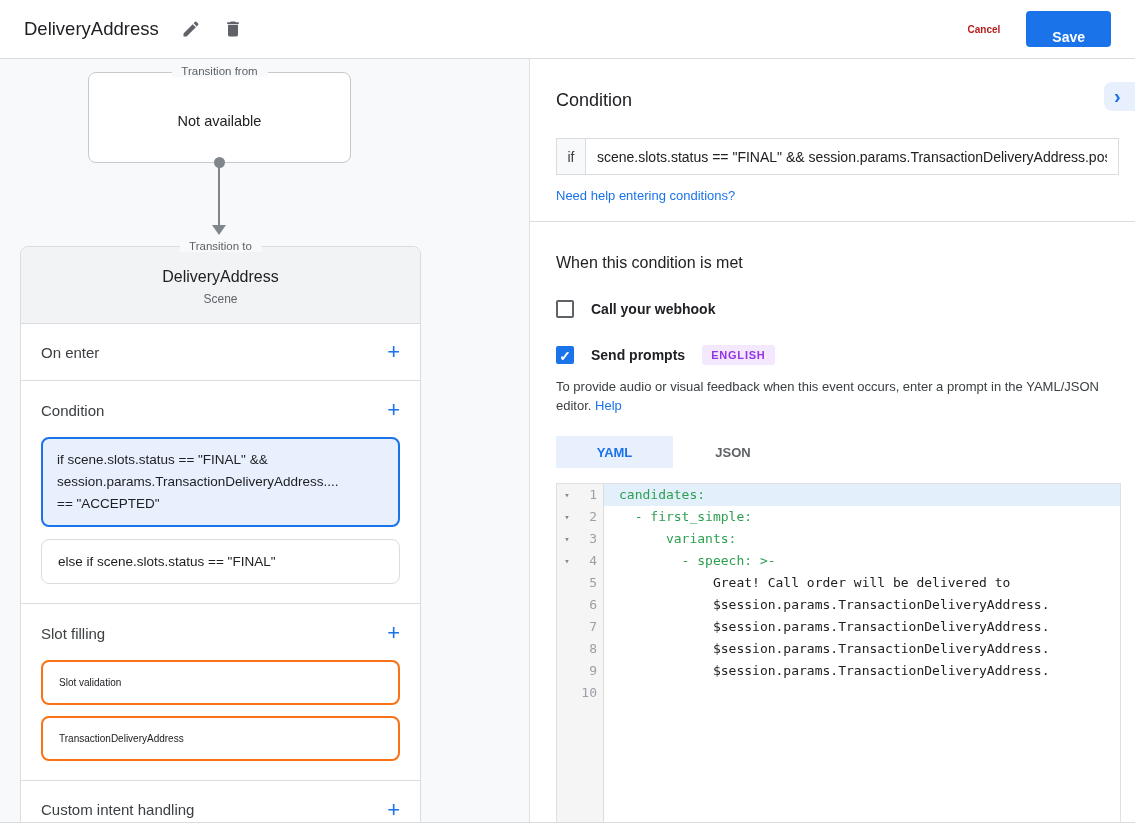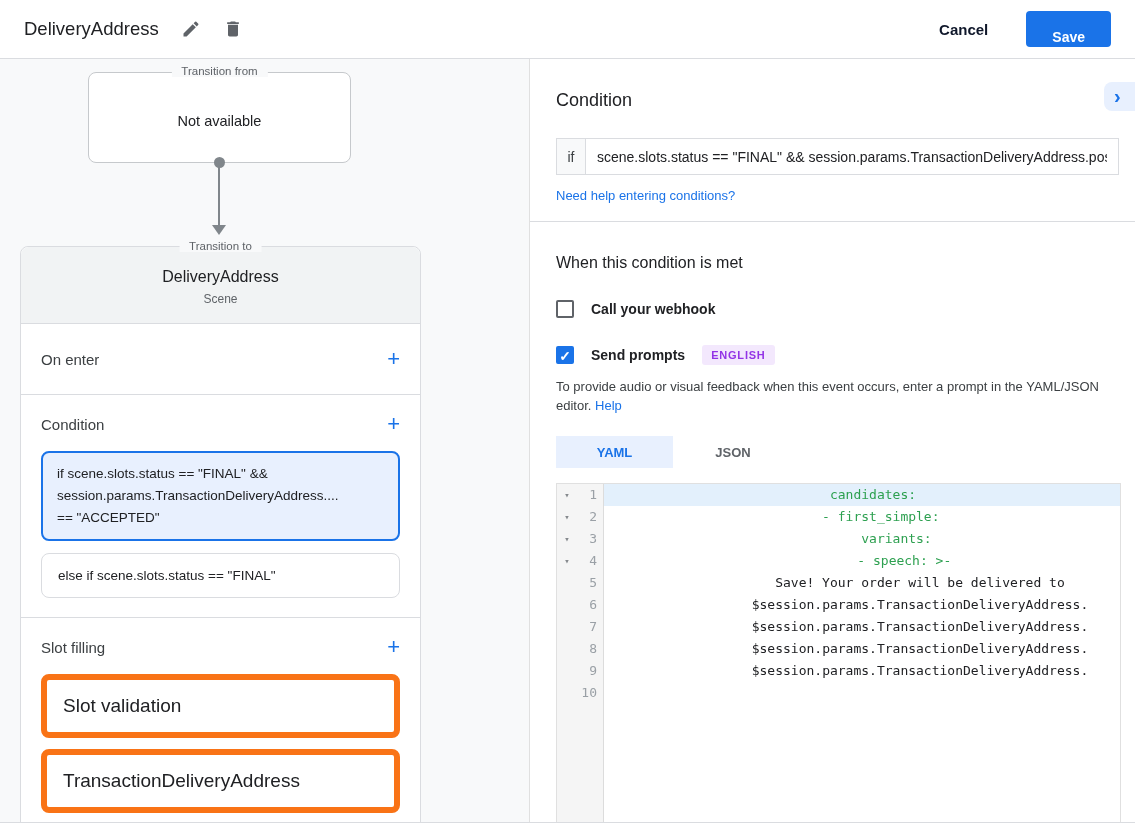--- a/index.html
+++ b/index.html
@@ -6,21 +6,21 @@
   html,body { width:1135px; height:827px; overflow:hidden; background:#fff;
     font-family:"Liberation Sans", sans-serif; color:#202124; }
   .app { width:1135px; height:823px; border-bottom:1px solid #dadce0; display:flex; flex-direction:column; }
 
   
   .header { height:59px; flex:0 0 59px; border-bottom:1px solid #dadce0; display:flex; align-items:center; padding:0 24px; }
   .title { font-size:18.5px; color:#202124; }
   .hicon { width:20px; height:20px; margin-left:22px; cursor:pointer; }
   .hicon svg { width:20px; height:20px; fill:#5f6368; }
   .spacer { flex:1; }
-  .cancel { color:#0f172a; font-size:15px; font-weight:700; margin-right:38px; cursor:pointer; }
+  .cancel { color:#b91c1c; font-size:10px; font-weight:700; margin-right:26px; cursor:pointer; }
   .save { background:#1a73e8; color:#fff; font-size:14px; font-weight:700; border:none; border-radius:4px;
     height:36px; padding:18px 26px; cursor:pointer; }
 
   
   .main { flex:1; display:flex; min-height:0; }
 
   
   .flow { position:relative; width:530px; flex:0 0 530px; background:#f8f9fa; border-right:1px solid #e0e0e0; overflow:hidden; }
   .tfrom { position:absolute; left:88px; top:13px; width:263px; height:91px; background:#fff;
     border:1px solid #c6c9cc; border-radius:8px; }
@@ -33,32 +33,32 @@
     border-left:7px solid transparent; border-right:7px solid transparent; border-top:10px solid #80868b; }
 
   .scard { position:absolute; left:20px; top:187px; width:401px; background:#fff;
     border:1px solid #dadce0; border-radius:8px 8px 0 0; }
   .scard-legend { position:absolute; top:-7px; left:50%; transform:translateX(-50%); background:#f8f9fa;
     padding:0 10px; font-size:11.5px; color:#5f6368; white-space:nowrap; }
   .scard-head { background:#f1f3f4; border-bottom:1px solid #dadce0; border-radius:8px 8px 0 0;
     text-align:center; padding:21px 0 17px; }
   .scard-title { font-size:16px; color:#202124; }
   .scard-sub { font-size:12px; color:#5f6368; margin-top:6px; }
-  .srow { display:flex; align-items:center; justify-content:space-between; height:71px;
+  .srow { display:flex; align-items:center; justify-content:space-between; height:57px;
     padding:0 20px; border-bottom:1px solid #dadce0; cursor:pointer; }
   .srow-label { font-size:15px; color:#3c4043; }
   .plus { color:#1a73e8; font-size:22px; font-weight:400; line-height:20px; cursor:pointer; }
   .ssec { padding:17px 20px 19px; border-bottom:1px solid #dadce0; }
   .ssec-head { display:flex; align-items:center; justify-content:space-between; height:24px; }
   .cond-card-sel { margin-top:15px; background:#e8f0fe; border:2px solid #1a73e8; border-radius:8px;
     padding:10px 14px; font-size:13.5px; line-height:22px; color:#202124; white-space:pre-line; cursor:pointer; }
   .cond-card { margin-top:12px; background:#fff; border:1px solid #dadce0; border-radius:8px;
     padding:14px 16px; font-size:13.5px; color:#202124; cursor:pointer; }
-  .slot-card { margin-top:15px; background:#fff; border:6px solid #f97316; border-radius:8px;
-    padding:15px 16px; font-size:19px; color:#202124; cursor:pointer; }
+  .slot-card { margin-top:15px; background:#fff; border:2px solid #f97316; border-radius:8px;
+    padding:15px 16px; font-size:10px; color:#202124; cursor:pointer; }
   .slot-card + .slot-card { margin-top:11px; }
   .srow.last { border-bottom:none; }
 
   
   .detail { flex:1; position:relative; background:#fff; padding:0 0 0 26px; overflow:hidden; }
   .cond-head { margin-top:31px; font-size:18px; color:#202124; }
   .chev-btn { position:absolute; right:-9px; top:23px; width:40px; height:29px; background:#e8f0fe;
     border:none; border-radius:8px; color:#1a73e8; font-size:20px; font-weight:700; line-height:27px;
     text-align:left; padding-left:10px; cursor:pointer; }
   .if-row { display:flex; height:37px; margin-top:27px; margin-right:16px; }
@@ -83,21 +83,21 @@
   .tab { height:32px; min-width:117px; display:flex; align-items:center; justify-content:center;
     font-size:13px; font-weight:700; cursor:pointer; }
   .tab.active { background:#e8f0fe; color:#1a73e8; }
   .tab.inactive { color:#5f6368; min-width:120px; }
   .editor { margin-top:15px; margin-right:14px; height:400px; border:1px solid #e0e0e0;
     font-family:"DejaVu Sans Mono", monospace; font-size:13px; display:flex; flex-direction:column; }
   .eline { display:flex; height:22px; line-height:22px; }
   .fold { width:20px; flex:0 0 20px; background:#f5f5f5; color:#85898d; font-size:9px; text-align:center; cursor:pointer; }
   .lnum { width:27px; flex:0 0 27px; background:#f5f5f5; border-right:1px solid #dcdcdc; color:#9aa0a6;
     text-align:right; padding-right:6px; font-size:13px; }
-  .code { flex:1; padding-left:22px; white-space:pre; color:#202124; cursor:text;text-align:center; }
+  .code { flex:1; padding-left:15px; white-space:pre; color:#202124; cursor:text; }
   .code.green { color:#2da050; }
   .code.hl { background:#e3f0fc; }
   .efill { flex:1; display:flex; }
   .efill .fold, .efill .lnum { height:auto; }
   .efill .code { background:#fff; }
 </style>
 </head>
 <body>
 
 <div class="app">
@@ -221,21 +221,21 @@
           <span class="code green">      variants:</span>
         </div>
         <div class="eline">
           <span class="fold">▾</span>
           <span class="lnum">4</span>
           <span class="code green">        - speech: &gt;-</span>
         </div>
         <div class="eline">
           <span class="fold"></span>
           <span class="lnum">5</span>
-          <span class="code">            Save! Your order will be delivered to</span>
+          <span class="code">            Great! Call order will be delivered to</span>
         </div>
         <div class="eline">
           <span class="fold"></span>
           <span class="lnum">6</span>
           <span class="code">            $session.params.TransactionDeliveryAddress.</span>
         </div>
         <div class="eline">
           <span class="fold"></span>
           <span class="lnum">7</span>
           <span class="code">            $session.params.TransactionDeliveryAddress.</span>

